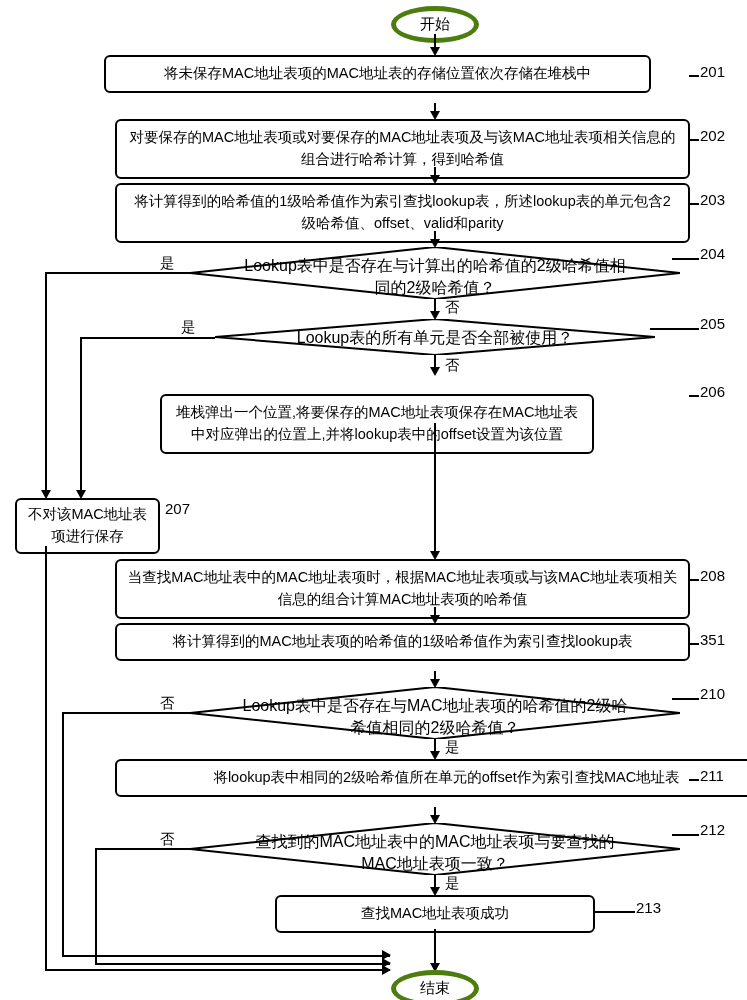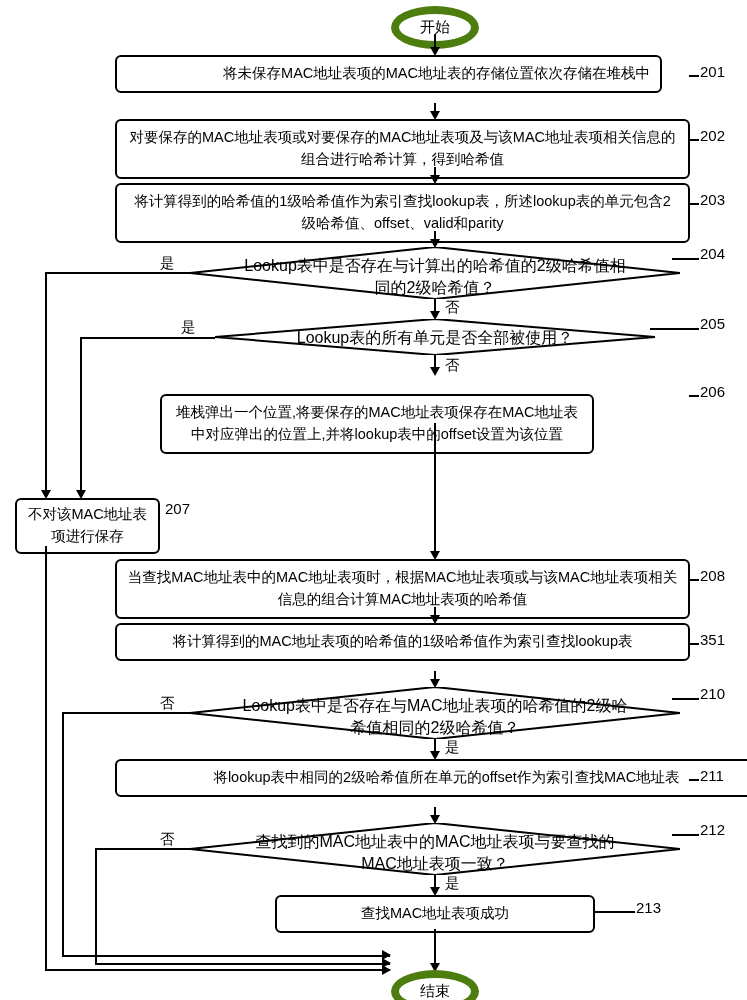--- a/index.html
+++ b/index.html
@@ -1,37 +1,37 @@
 <!DOCTYPE html>
 <html><head>
 <meta charset="utf-8">
 <style>
 * { box-sizing: border-box; margin: 0; padding: 0; }
 body { font-family: "SimSun", "Microsoft YaHei", sans-serif; background: #fff; width: 747px; height: 1000px; position: relative; }
-.terminal { position: absolute; border: 8px solid #4d7c0f; border-radius: 50% / 50%; padding: 4px 20px; font-size: 15px; background: #fff; text-align: center; }
+.terminal { position: absolute; border: 5px solid #4d7c0f; border-radius: 50% / 50%; padding: 4px 20px; font-size: 15px; background: #fff; text-align: center; }
 .process { position: absolute; border: 2px solid #000; border-radius: 6px; padding: 6px 10px; font-size: 14.5px; background: #fff; text-align: center; line-height: 1.5; }
 .decision { position: absolute; font-size: 16px; text-align: center; }
 .decision svg { position: absolute; left: 0; top: 0; width: 100%; height: 100%; }
 .decision .text { position: relative; z-index: 1; padding: 8px 50px; line-height: 1.4; }
 .label { position: absolute; font-size: 15px; }
 .yn { position: absolute; font-size: 14.5px; }
 .arrowhead { position: absolute; width: 0; height: 0; }
 .ah-down { border-left: 5px solid transparent; border-right: 5px solid transparent; border-top: 9px solid #000; }
 .ah-right { border-top: 5px solid transparent; border-bottom: 5px solid transparent; border-left: 9px solid #000; }
 .vline { width: 2px; background: #000; position: absolute; }
 .hline { height: 2px; background: #000; position: absolute; }
 </style>
 </head>
 <body>
 
 <div class="terminal" style="left:391px;top:6px;width:88px;">开始</div>
 <div class="vline" style="left:434px;top:34px;height:15px;"></div>
 <div class="arrowhead ah-down" style="left:430px;top:47px;"></div>
 
-<div class="process" style="left:115px;top:55px;width:547px;text-align:right;">将未保存MAC地址表项的MAC地址表的存储位置依次存储在堆栈中</div>
+<div class="process" style="left:104px;top:55px;width:547px;">将未保存MAC地址表项的MAC地址表的存储位置依次存储在堆栈中</div>
 <div class="label" style="left:700px;top:63px;">201</div>
 <div class="hline" style="left:689px;top:75px;width:10px;"></div>
 <div class="vline" style="left:434px;top:103px;height:10px;"></div>
 <div class="arrowhead ah-down" style="left:430px;top:111px;"></div>
 
 <div class="process" style="left:115px;top:119px;width:575px;">对要保存的MAC地址表项或对要保存的MAC地址表项及与该MAC地址表项相关信息的组合进行哈希计算，得到哈希值</div>
 <div class="label" style="left:700px;top:127px;text-align:center;">202</div>
 <div class="hline" style="left:689px;top:139px;width:10px;"></div>
 <div class="vline" style="left:434px;top:167px;height:10px;"></div>
 <div class="arrowhead ah-down" style="left:430px;top:175px;"></div>

